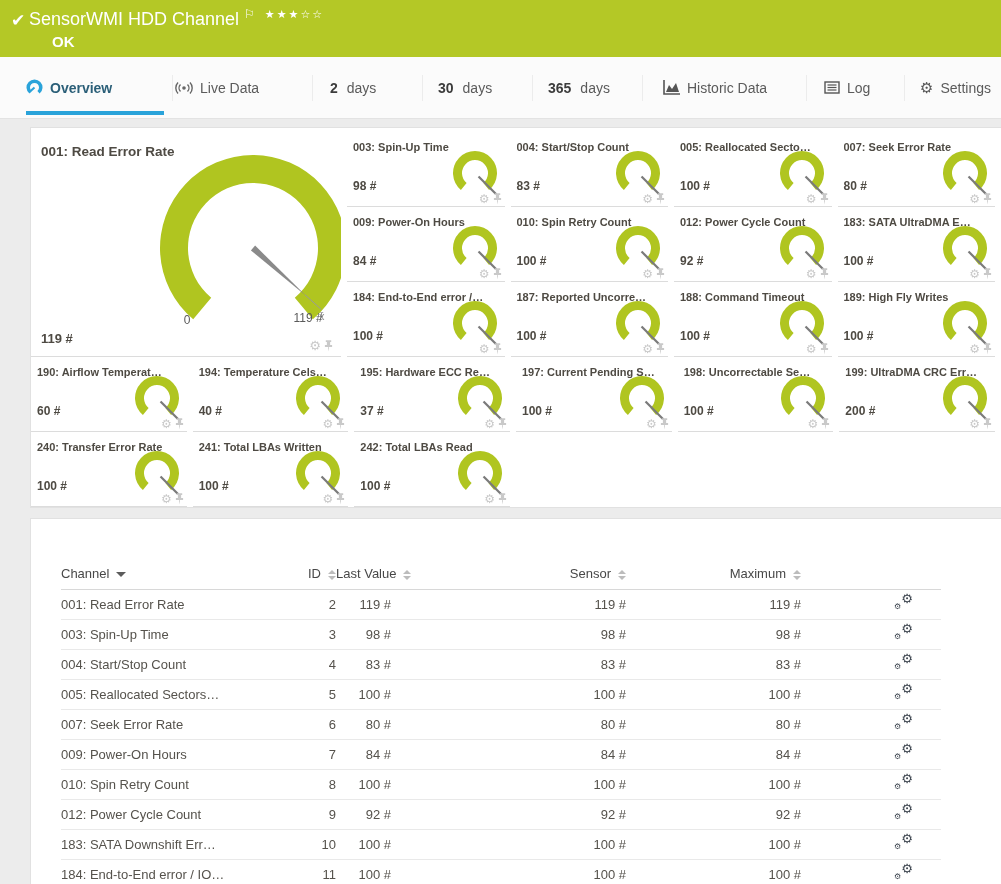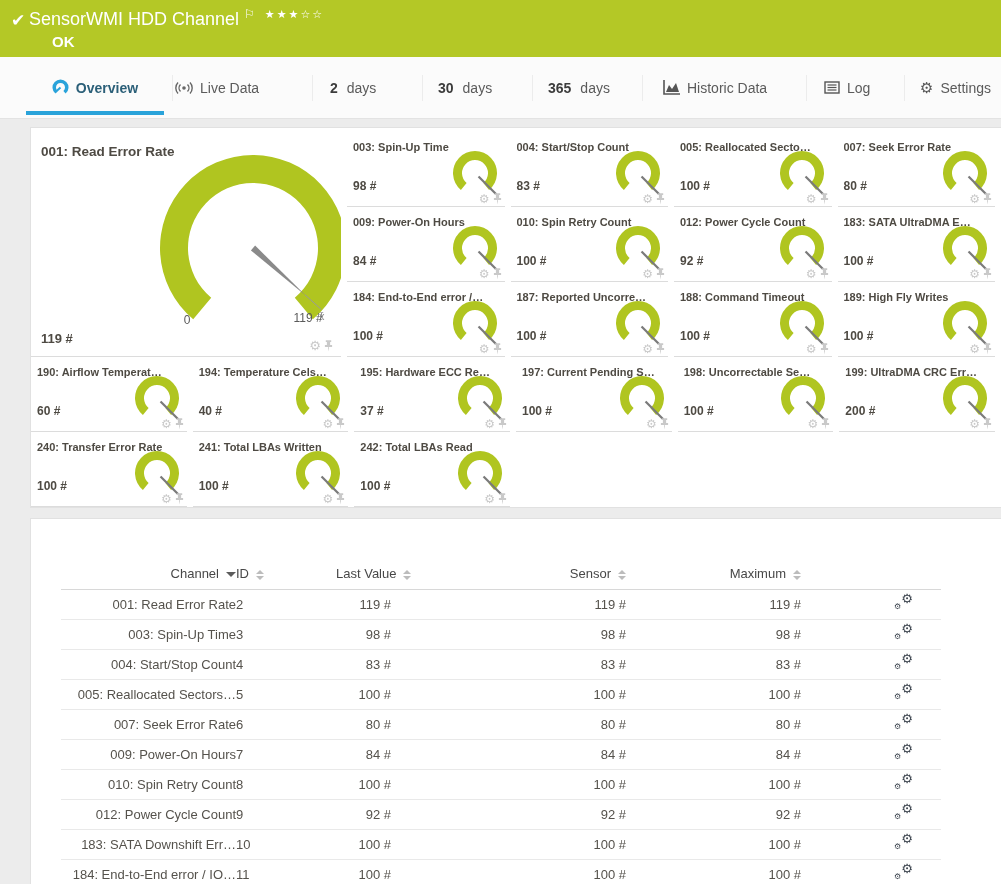--- a/index.html
+++ b/index.html
@@ -15,21 +15,21 @@
   .tb-flag{font-size:12px;vertical-align:super;margin-left:5px}
   .tb-stars{font-size:11px;vertical-align:super;letter-spacing:2px;margin-left:10px}
   .tb-status{position:absolute;left:52px;top:33px;font-size:15px;font-weight:700}
 
   
   .tabs{position:absolute;top:57px;left:0;width:100%;height:62px;background:#fbfbfb;
         border-bottom:1px solid #e3e3e3;overflow:hidden}
   .tab{position:absolute;top:0;height:100%;display:flex;align-items:center;gap:7px;
        font-size:14px;color:#5b5b5b;cursor:pointer;white-space:nowrap}
   .tab .num{font-weight:700;color:#3c3c3c;margin-right:2px}
-  .tab.active{justify-content:center;font-weight:700;color:#2b5f78}
+  .tab.active{font-weight:700;color:#2b5f78}
   .tab.active::after{content:"";position:absolute;left:0;right:0;bottom:3px;height:4px;background:#2aa3da}
   .tab .t-ic{display:inline-flex;align-items:center}
   .tab .gear-glyph{font-size:15px;color:#555;line-height:1}
   .tabdiv{position:absolute;top:18px;height:26px;width:1px;background:#ececec}
 
   
   .panel{position:absolute;left:30px;right:0;background:#fff;border:1px solid #e1e1e1;border-right:none}
   .panel-gauges{top:127px;height:381px;padding:10px 6px 0 0}
   .panel-table{top:518px;height:380px;padding:40px 0 0 30px}
 
@@ -50,22 +50,22 @@
   .t-icons.big{right:8px;bottom:4px}
   .t-icons .gear-glyph{font-size:12px;line-height:1;color:#c9c9c9;cursor:pointer}
   .t-icons.big .gear-glyph{font-size:13px}
   .gauge-scale{font-size:12px;fill:#5a5a5a}
   .mean-mark{font-size:11px;fill:#8d8d8d}
 
   
   table{border-collapse:collapse;table-layout:fixed;width:880px;font-size:13px;color:#55524c}
   th{font-weight:400;color:#484848;height:30px;border-bottom:1px solid #d8d8d8;white-space:nowrap;cursor:pointer}
   td{height:30px;border-bottom:1px solid #e9e9e9;white-space:nowrap;overflow:hidden}
-  .c0{text-align:right}
-  .c1{text-align:left}
+  .c0{text-align:left}
+  .c1{text-align:right}
   th.c2{text-align:left}td.c2{text-align:right;padding-right:15px}
   .c3{text-align:right;padding-right:5px}
   .c4{text-align:right;padding-right:5px}
   .c5{text-align:right;padding-right:28px}
   .sort{display:inline-flex;flex-direction:column;gap:2px;margin-left:7px;vertical-align:middle}
   .sort i{display:block;width:0;height:0;border-left:4px solid transparent;border-right:4px solid transparent}
   .sort .up{border-bottom:4px solid #bcbcbc}
   .sort .down{border-top:4px solid #bcbcbc}
   .sort-desc{display:inline-block;margin-left:7px;width:0;height:0;border-left:5px solid transparent;
              border-right:5px solid transparent;border-top:5px solid #5c5c5c;vertical-align:middle}

